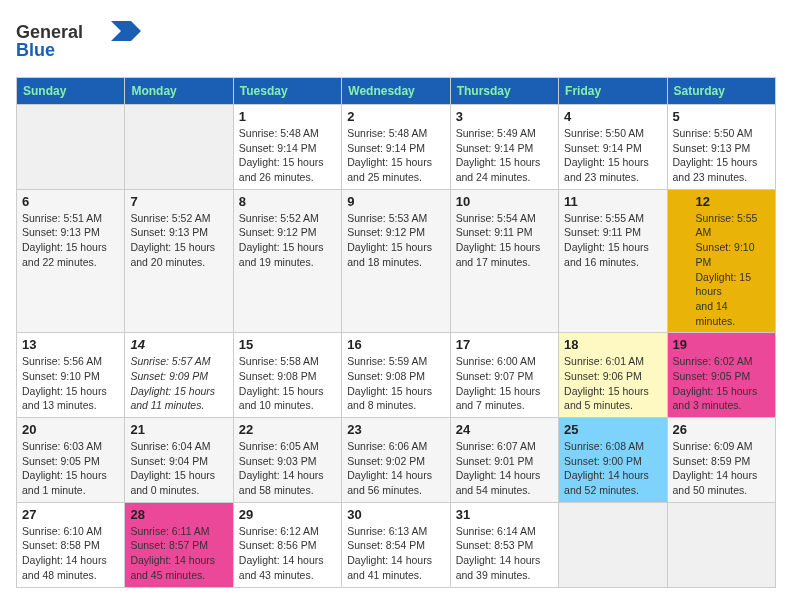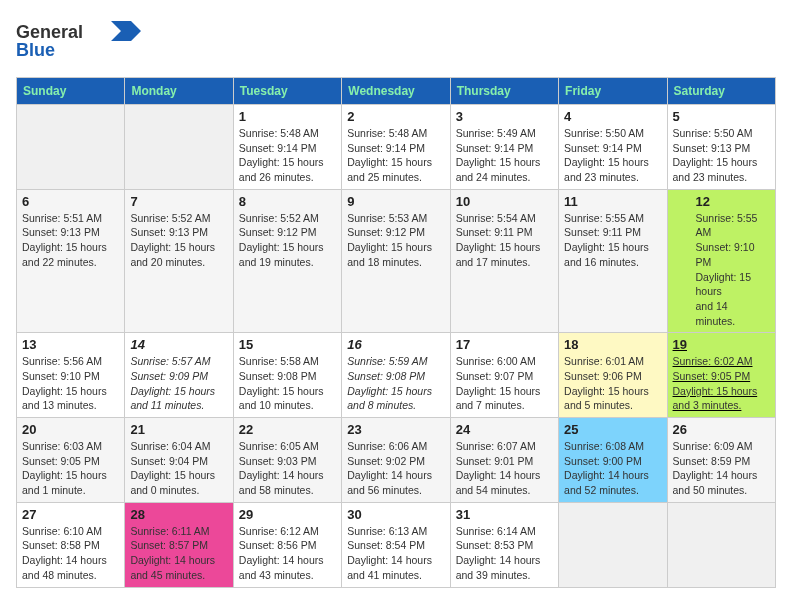--- a/index.html
+++ b/index.html
@@ -153,51 +153,51 @@
           <div class="day-info">Sunrise: 5:53 AM<br>Sunset: 9:12 PM<br>Daylight: 15 hours<br>and 18 minutes.</div>
         </td>
         <td style="background: rgb(245, 245, 245);">
           <div class="day-number">10</div>
           <div class="day-info">Sunrise: 5:54 AM<br>Sunset: 9:11 PM<br>Daylight: 15 hours<br>and 17 minutes.</div>
         </td>
         <td style="background: rgb(245, 245, 245);">
           <div class="day-number">11</div>
           <div class="day-info">Sunrise: 5:55 AM<br>Sunset: 9:11 PM<br>Daylight: 15 hours<br>and 16 minutes.</div>
         </td>
-        <td style="background: #bef264; padding-left: 28px;">
+        <td style="background: #eab308; padding-left: 28px;">
           <div class="day-number">12</div>
           <div class="day-info">Sunrise: 5:55 AM<br>Sunset: 9:10 PM<br>Daylight: 15 hours<br>and 14 minutes.</div>
         </td>
       </tr>
       <tr>
         <td style="background: rgb(255, 255, 255);">
           <div class="day-number">13</div>
           <div class="day-info">Sunrise: 5:56 AM<br>Sunset: 9:10 PM<br>Daylight: 15 hours<br>and 13 minutes.</div>
         </td>
         <td style="background: rgb(255, 255, 255); font-style: italic;">
           <div class="day-number">14</div>
           <div class="day-info">Sunrise: 5:57 AM<br>Sunset: 9:09 PM<br>Daylight: 15 hours<br>and 11 minutes.</div>
         </td>
         <td style="background: rgb(255, 255, 255);">
           <div class="day-number">15</div>
           <div class="day-info">Sunrise: 5:58 AM<br>Sunset: 9:08 PM<br>Daylight: 15 hours<br>and 10 minutes.</div>
         </td>
-        <td style="background: rgb(255, 255, 255); font-style: italic;">
+        <td style="background: rgb(255, 255, 255);">
           <div class="day-number">16</div>
           <div class="day-info">Sunrise: 5:59 AM<br>Sunset: 9:08 PM<br>Daylight: 15 hours<br>and 8 minutes.</div>
         </td>
         <td style="background: rgb(255, 255, 255);">
           <div class="day-number">17</div>
           <div class="day-info">Sunrise: 6:00 AM<br>Sunset: 9:07 PM<br>Daylight: 15 hours<br>and 7 minutes.</div>
         </td>
         <td style="background: #fef9c3;">
           <div class="day-number">18</div>
           <div class="day-info">Sunrise: 6:01 AM<br>Sunset: 9:06 PM<br>Daylight: 15 hours<br>and 5 minutes.</div>
         </td>
-        <td style="background: #bef264; text-decoration: underline;">
+        <td style="background: #ec4899;">
           <div class="day-number">19</div>
           <div class="day-info">Sunrise: 6:02 AM<br>Sunset: 9:05 PM<br>Daylight: 15 hours<br>and 3 minutes.</div>
         </td>
       </tr>
       <tr>
         <td style="background: rgb(245, 245, 245);">
           <div class="day-number">20</div>
           <div class="day-info">Sunrise: 6:03 AM<br>Sunset: 9:05 PM<br>Daylight: 15 hours<br>and 1 minute.</div>
         </td>
         <td style="background: rgb(245, 245, 245);">

